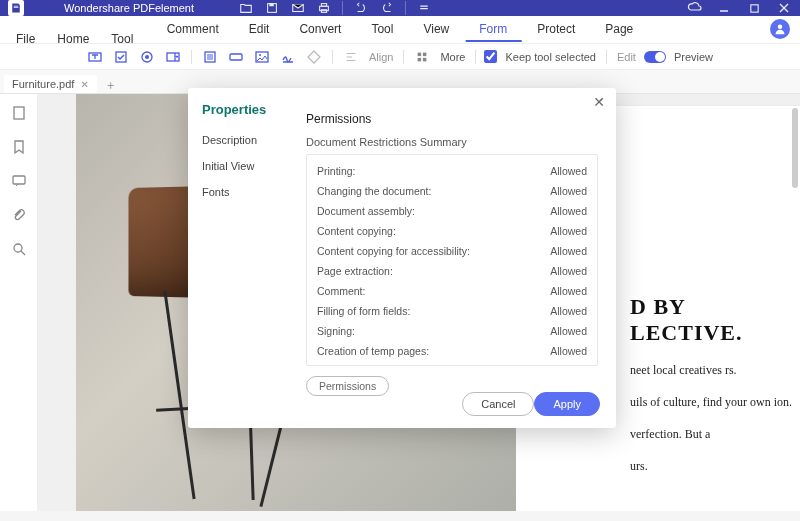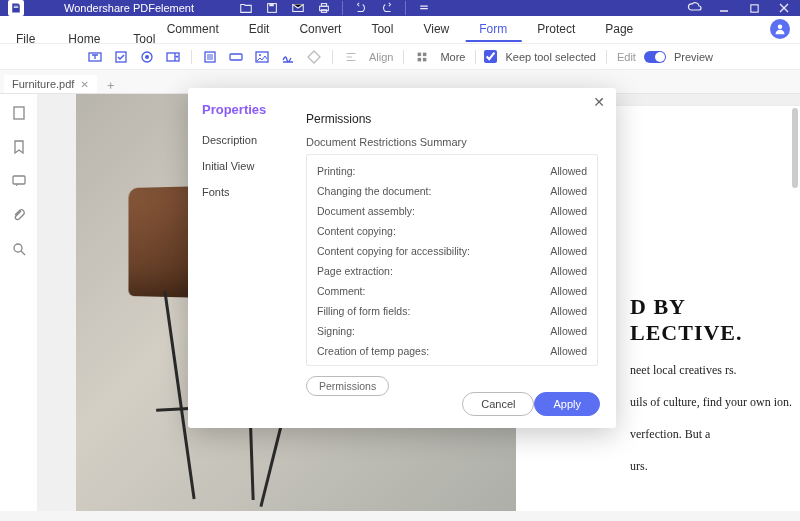--- a/index.html
+++ b/index.html
@@ -10,21 +10,21 @@
 .title-bar .logo-icon svg { width: 12px; height: 12px; }
 .title-bar .title-text { font-size: 11px; flex-shrink: 0; margin-right: 12px; }
 .title-bar .tb-icons { display: flex; gap: 10px; align-items: center; }
 .title-bar .tb-icons span { width: 16px; height: 16px; display: flex; align-items: center; justify-content: center; cursor: pointer; opacity: 0.9; }
 .title-bar .tb-icons .spacer { width: 1px; height: 14px; background: rgba(255,255,255,0.3); }
 .title-bar .flex-grow { flex: 1; }
 .title-bar .win-controls { display: flex; gap: 14px; align-items: center; }
 .title-bar .win-controls span { cursor: pointer; opacity: 0.9; width: 16px; height: 16px; display:flex;align-items:center;justify-content:center; }
 
 .menu-bar { height: 28px; background: #fff; display: flex; align-items: center; padding: 0 6px; position: relative; border-bottom: 1px solid #eee; }
-.menu-left { display: flex; gap: 13px; margin-top: 18px; }
+.menu-left { display: flex; gap: 2px; margin-top: 18px; }
 .menu-left .mi { padding: 4px 10px; font-size: 12px; color: #333; cursor: pointer; }
 .menu-center { position: absolute; left: 50%; transform: translateX(-50%); display: flex; gap: 2px; }
 .menu-center .mi { padding: 4px 14px; font-size: 12px; color: #333; cursor: pointer; }
 .menu-center .mi.active { color: #4a5be6; border-bottom: 2px solid #4a5be6; }
 .avatar { position: absolute; right: 10px; top: 3px; width: 20px; height: 20px; background: #5a6ff2; border-radius: 50%; display:flex;align-items:center;justify-content:center; cursor: pointer; }
 
 .toolbar { height: 26px; background: #fff; display: flex; align-items: center; justify-content: center; gap: 6px; border-bottom: 1px solid #eee; font-size: 11px; color: #555; }
 .toolbar .tb-btn { width: 20px; height: 20px; display: flex; align-items: center; justify-content: center; cursor: pointer; border-radius: 2px; }
 .toolbar .tb-btn.primary svg { color: #4a5be6; }
 .toolbar .sep { width: 1px; height: 14px; background: #e0e0e0; margin: 0 2px; }
@@ -50,21 +50,21 @@
 .chair-leg2 { position:absolute; left: 210px; top: 196px; width: 3px; height: 220px; background: #2a2a2a; transform: rotate(14deg); }
 .chair-leg3 { position:absolute; left: 172px; top: 196px; width: 3px; height: 210px; background: #2a2a2a; transform: rotate(-2deg); }
 .chair-brace { position:absolute; left: 80px; top: 310px; width: 180px; height: 3px; background: #2a2a2a; transform: rotate(-3deg); }
 .bg-text { position: absolute; left: 592px; top: 200px; width: 200px; color: #111; }
 .bg-text .h { font-weight: 800; font-size: 22px; letter-spacing: 1px; line-height: 1.2; font-family: Georgia, serif; }
 .bg-text p { font-family: Georgia, serif; font-size: 12px; margin-top: 14px; line-height: 1.5; color: #222; }
 .scroll-ind { position:absolute; right: 2px; top: 14px; width: 6px; height: 80px; background: #ccc; border-radius:3px; }
 
 .dialog { position: absolute; left: 188px; top: 88px; width: 428px; height: 340px; background: #fff; border-radius: 3px; box-shadow: 0 6px 28px rgba(0,0,0,0.22); display: flex; z-index: 50; }
 .dlg-side { width: 100px; padding: 14px 0; }
-.dlg-side h3 { font-size: 13px; font-weight: 600; padding: 0 14px 10px; color: #8b5cf6; }
+.dlg-side h3 { font-size: 13px; font-weight: 600; padding: 0 14px 10px; color: #0f766e; }
 .dlg-side .ditem { padding: 7px 14px; font-size: 11px; color: #444; cursor: pointer; }
 .dlg-side .ditem.active { background: #3a3ea8; color: #fff; outline: 1px solid #c94a4a; outline-offset: -1px; }
 .dlg-main { flex: 1; padding: 24px 18px 8px; position: relative; }
 .dlg-close { position: absolute; right: 8px; top: 6px; width: 18px; height: 18px; cursor: pointer; color: #666; font-size: 14px; text-align:center; }
 .dlg-main h4 { font-size: 12px; font-weight: 500; color: #222; margin-bottom: 10px; }
 .dlg-main .sub { font-size: 11px; color: #555; margin-bottom: 6px; }
 .perm-box { border: 1px solid #e8e8e8; border-radius: 2px; padding: 6px 10px 4px; }
 .perm-row { display: flex; justify-content: space-between; font-size: 10.5px; color: #555; padding: 4px 0; }
 .perm-row .pv { color: #555; }
 .perm-btn { margin-top: 10px; display:inline-block; padding: 3px 12px; border: 1px solid #bbb; border-radius: 10px; font-size: 10.5px; color: #666; cursor: pointer; background:#fff; }

